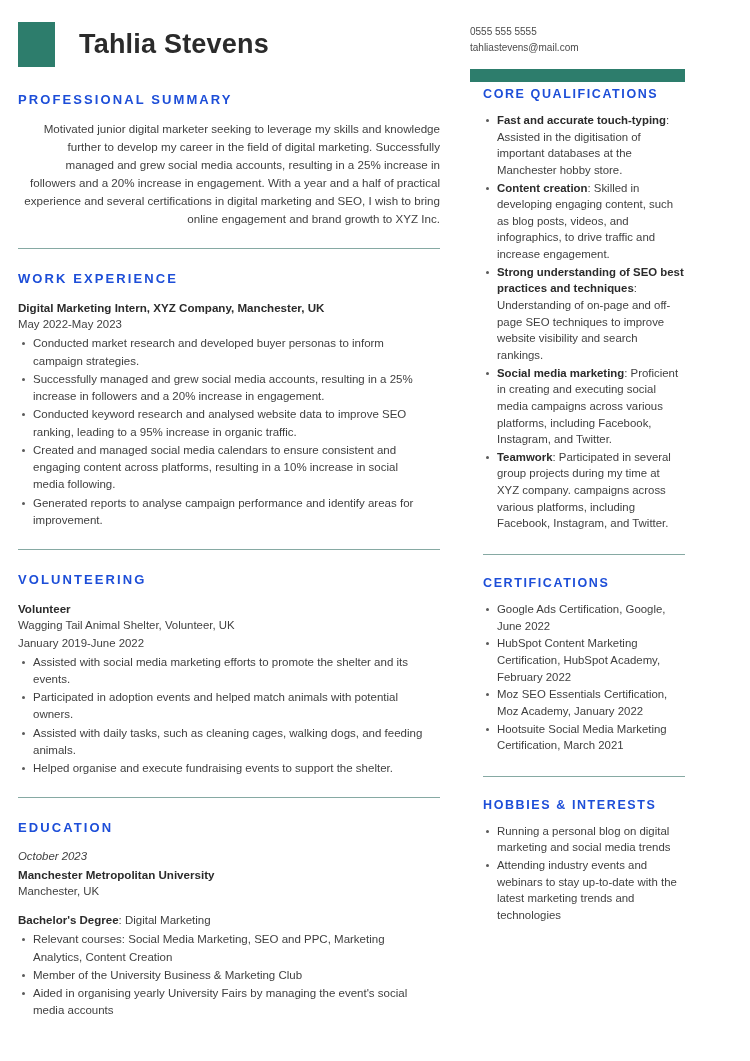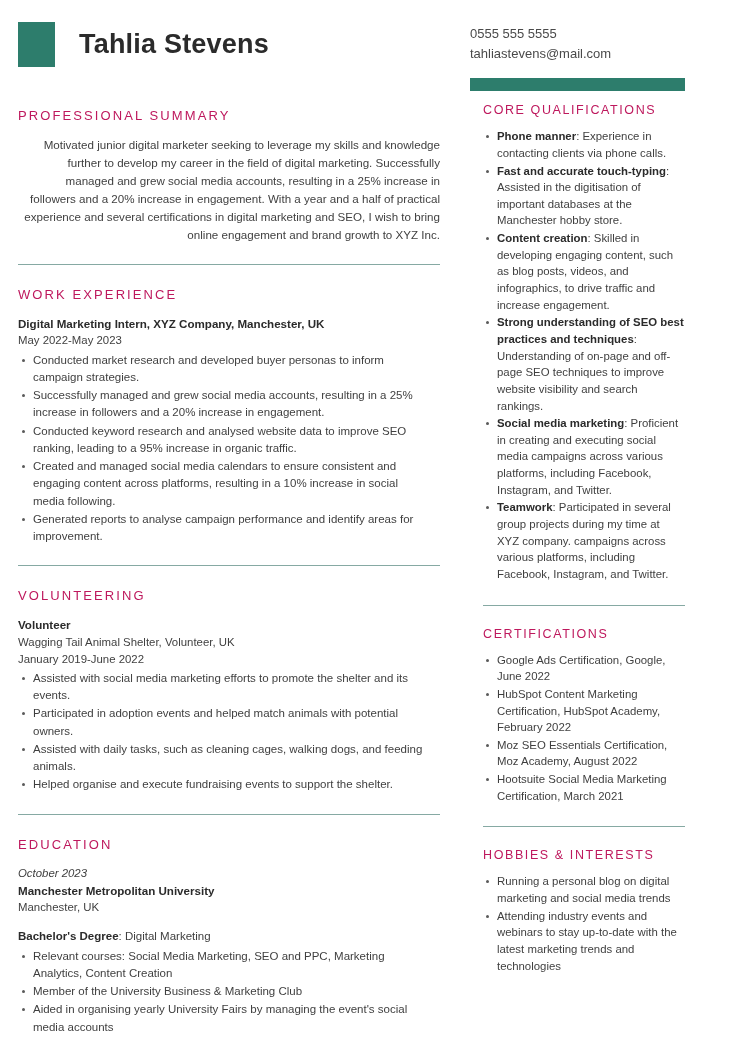--- a/index.html
+++ b/index.html
@@ -46,21 +46,21 @@
     letter-spacing: 0.2px;
     margin-left: 24px;
     line-height: 1;
     white-space: nowrap;
   }
   .header-right {
     flex: 1 1 auto;
     padding-top: 2px;
   }
   .contact-line {
-    font-size: 13px;
+    font-size: 10px;
     color: #4a4a4a;
     line-height: 1.55;
   }
   .accent-bar {
     margin-top: 14px;
     height: 13px;
     background: #2d7d6c;
     width: 100%;
   }
 
@@ -78,25 +78,25 @@
     padding-right: 30px;
   }
   .col-right {
     flex: 1 1 auto;
     box-sizing: border-box;
     padding-left: 13px;
   }
 
   .section-title {
     font-size: 13px;
-    font-weight: normal;
+    font-weight: bold;
     letter-spacing: 2.1px;
-    color: #be185d;
+    color: #1d4ed8;
     text-transform: uppercase;
-    margin: 8px 0 13px 0;
+    margin: 1px 0 13px 0;
   }
   .col-right .section-title {
     letter-spacing: 1.6px;
     font-size: 12.5px;
     margin-bottom: 11px;
   }
 
   .divider {
     height: 0;
     border-top: 1.4px solid #86a9a3;
@@ -261,37 +261,36 @@
       </div>
 
     </div>
 
     <div class="col-right">
 
       <div>
         <div class="spacer-xs"></div>
         <div class="section-title">CORE QUALIFICATIONS</div>
         <ul class="bullets">
-          <li><span class="b">Phone manner</span><span>: Experience in contacting clients via phone calls.</span></li>
           <li><span class="b">Fast and accurate touch-typing</span><span>: Assisted in the digitisation of important databases at the Manchester hobby store.</span></li>
           <li><span class="b">Content creation</span><span>: Skilled in developing engaging content, such as blog posts, videos, and infographics, to drive traffic and increase engagement.</span></li>
           <li><span class="b">Strong understanding of SEO best practices and techniques</span><span>: Understanding of on-page and off-page SEO techniques to improve website visibility and search rankings.</span></li>
           <li><span class="b">Social media marketing</span><span>: Proficient in creating and executing social media campaigns across various platforms, including Facebook, Instagram, and Twitter.</span></li>
           <li><span class="b">Teamwork</span><span>: Participated in several group projects during my time at XYZ company. campaigns across various platforms, including Facebook, Instagram, and Twitter.</span></li>
         </ul>
       </div>
 
       <div class="divider"></div>
 
       <div>
         <div class="section-title">CERTIFICATIONS</div>
         <ul class="bullets">
           <li>Google Ads Certification, Google, June 2022</li>
           <li>HubSpot Content Marketing Certification, HubSpot Academy, February 2022</li>
-          <li>Moz SEO Essentials Certification, Moz Academy, August 2022</li>
+          <li>Moz SEO Essentials Certification, Moz Academy, January 2022</li>
           <li>Hootsuite Social Media Marketing Certification, March 2021</li>
         </ul>
       </div>
 
       <div class="divider"></div>
 
       <div>
         <div class="section-title">HOBBIES &amp; INTERESTS</div>
         <ul class="bullets">
           <li>Running a personal blog on digital marketing and social media trends</li>

